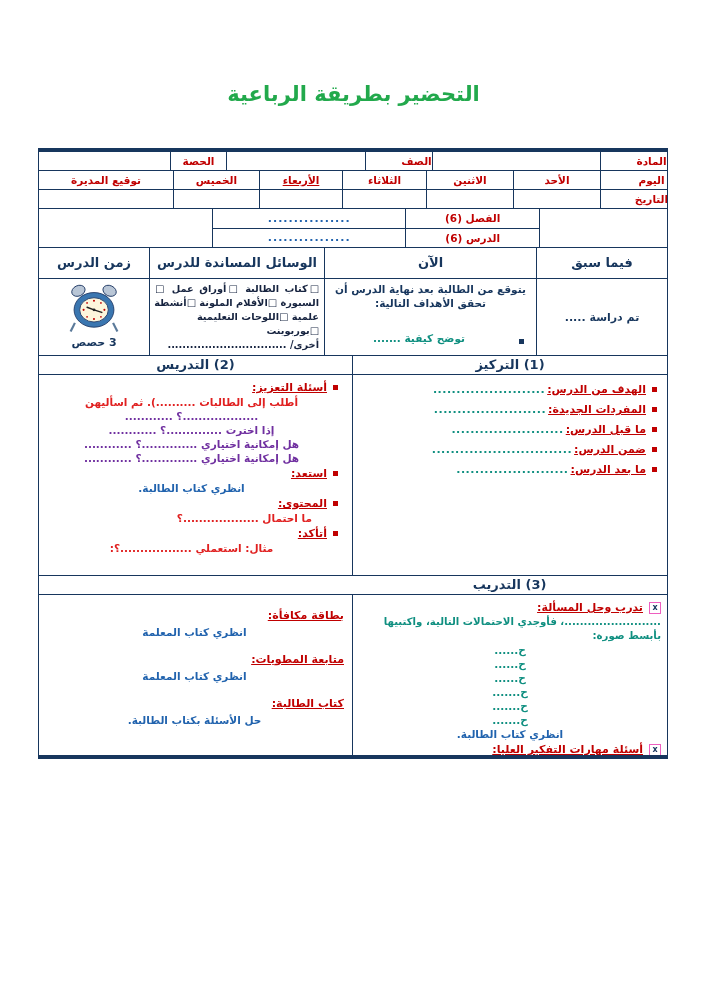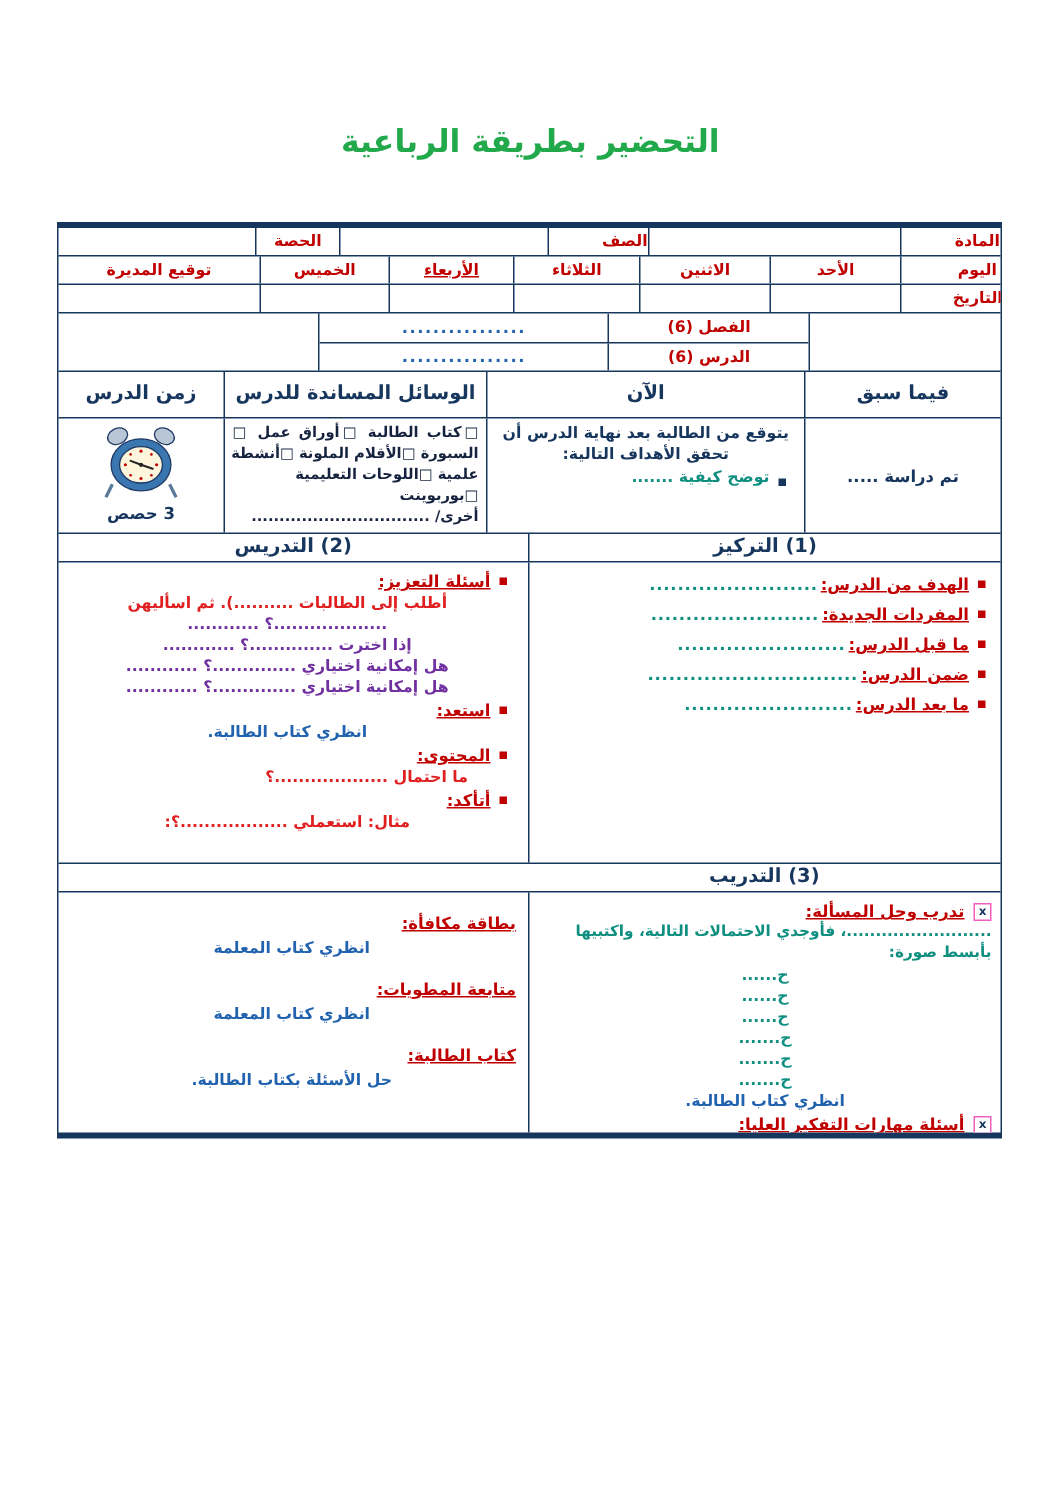--- a/index.html
+++ b/index.html
@@ -30,21 +30,21 @@
   .subr{display:flex;flex:1 1 0;border-bottom:1px solid var(--navy,#17365d);}
   .subr.lastsub{border-bottom:none;}
   .sc{box-sizing:border-box;display:flex;align-items:center;justify-content:center;}
   .sc.w134{border-left:none;} .subr .sc:first-child{border-left:1px solid var(--navy,#17365d);order:0;}
   .subr .sc.valc{border-left:none;}
   .dotsval{color:var(--blue,#2163ae);font-size:11px;font-weight:bold;letter-spacing:1px;}
   .prev-cell{display:flex;align-items:center;justify-content:center;
              color:var(--navy,#17365d);font-size:11px;font-weight:bold;}
   .now-cell{padding:3px 4px;}
   .now-intro{color:var(--navy,#17365d);font-size:10.5px;font-weight:bold;text-align:center;line-height:1.35;}
-  .obj-line{margin-top:2px;padding-right:8px;display:flex;align-items:flex-end;}
+  .obj-line{margin-top:22px;padding-right:8px;display:flex;align-items:flex-end;gap:48px;}
   .obj-line .txt{font-size:10.5px;font-weight:bold;color:var(--teal,#0f8f80);}
   .aids-cell{padding:3px 5px;color:var(--ink,#16233f);font-size:9.8px;font-weight:bold;line-height:1.42;}
   .aline{white-space:nowrap;} .aline.j{text-align:justify;text-align-last:justify;}
   .time-cell{display:flex;flex-direction:column;align-items:center;justify-content:flex-start;padding-top:4px;}
   .dur{color:var(--navy,#17365d);font-size:11px;font-weight:bold;margin-top:1px;}
   .sq{display:inline-block;width:5px;height:5px;flex:0 0 auto;margin-left:6px;}
   .red-sq{background:var(--red,#c00000);} .blue-sq{background:var(--navy,#1f3864);}
   .focus-cell{padding:8px 10px 0 4px;}
   .fitem{display:flex;align-items:center;margin-bottom:7px;}
   .rlabel{color:var(--red,#c00000);font-size:11px;font-weight:bold;text-decoration:underline;}

